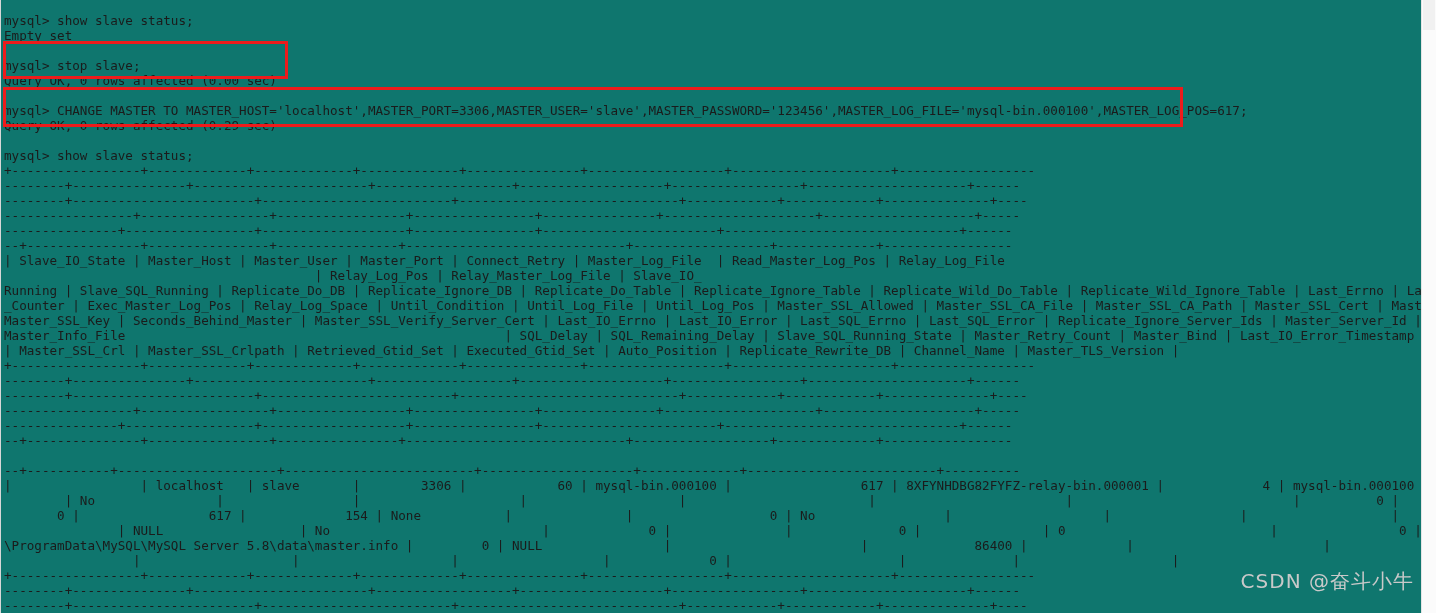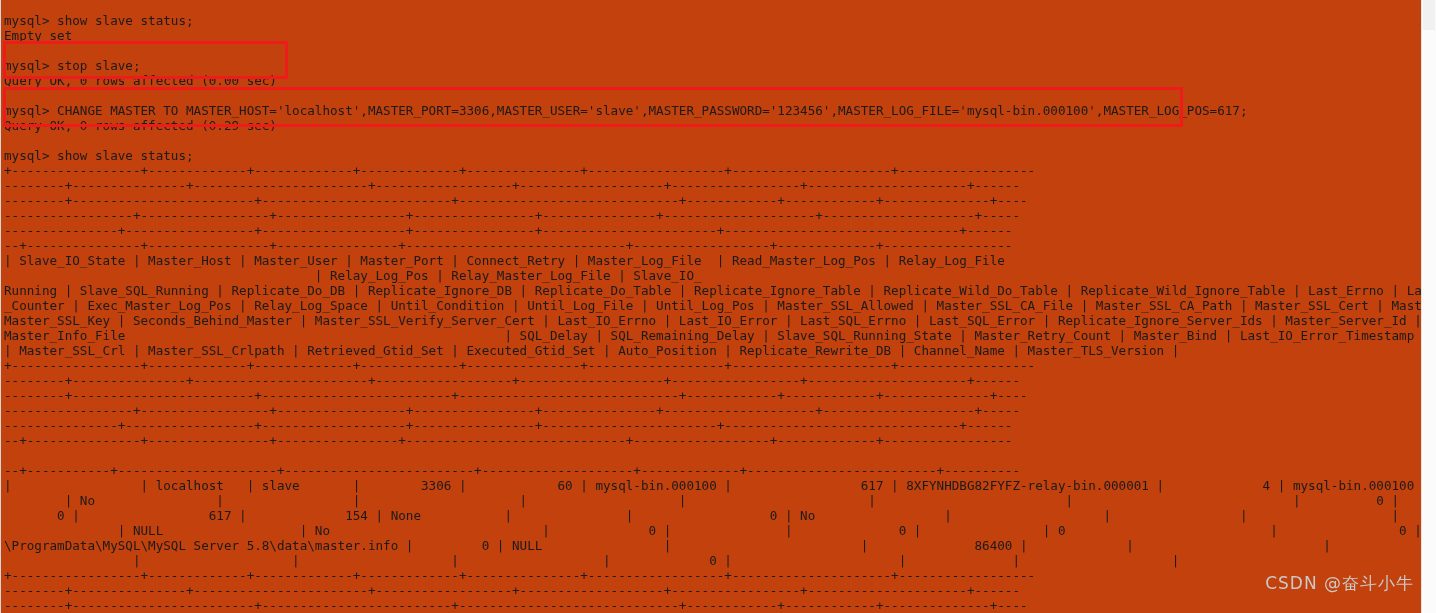--- a/index.html
+++ b/index.html
@@ -10,21 +10,21 @@
   body {
     width: 1436px;
     height: 613px;
     overflow: hidden;
     font-family: "DejaVu Sans Mono", monospace;
   }
   #screen {
     position: relative;
     width: 1436px;
     height: 613px;
-    background: #c2410c;
+    background: #0f766e;
     overflow: hidden;
   }
   
   #left-rule {
     position: absolute;
     left: 0px;
     top: 0px;
     width: 1px;
     height: 613px;
     background: #d7d7d7;
@@ -88,21 +88,21 @@
     width: 1180px;
     height: 40px;
   }
 
   
   #watermark {
     position: absolute;
     right: 22px;
     bottom: 18px;
     font-family: "DejaVu Sans", sans-serif;
-    font-size: 17px;
+    font-size: 20px;
     color: #c9c9c9;
     letter-spacing: 1px;
     white-space: nowrap;
   }
 </style>
 </head>
 <body>
 
 <div id="screen">
 

